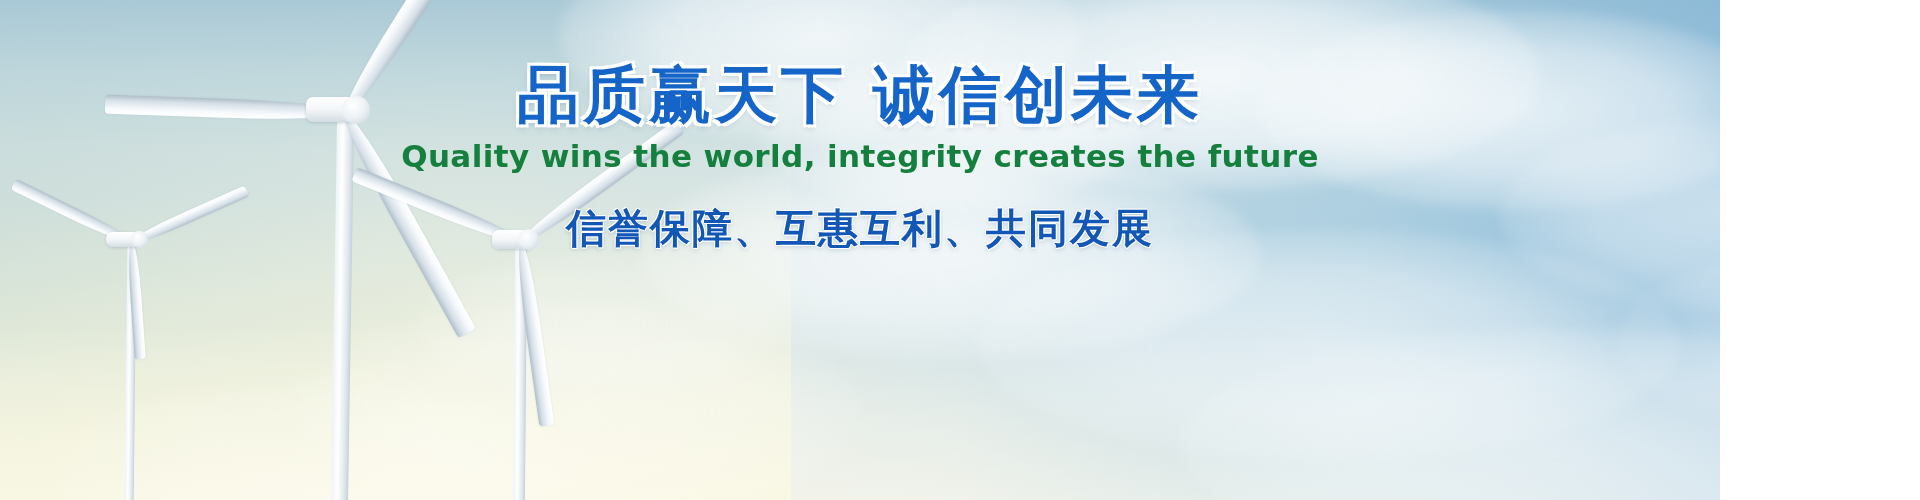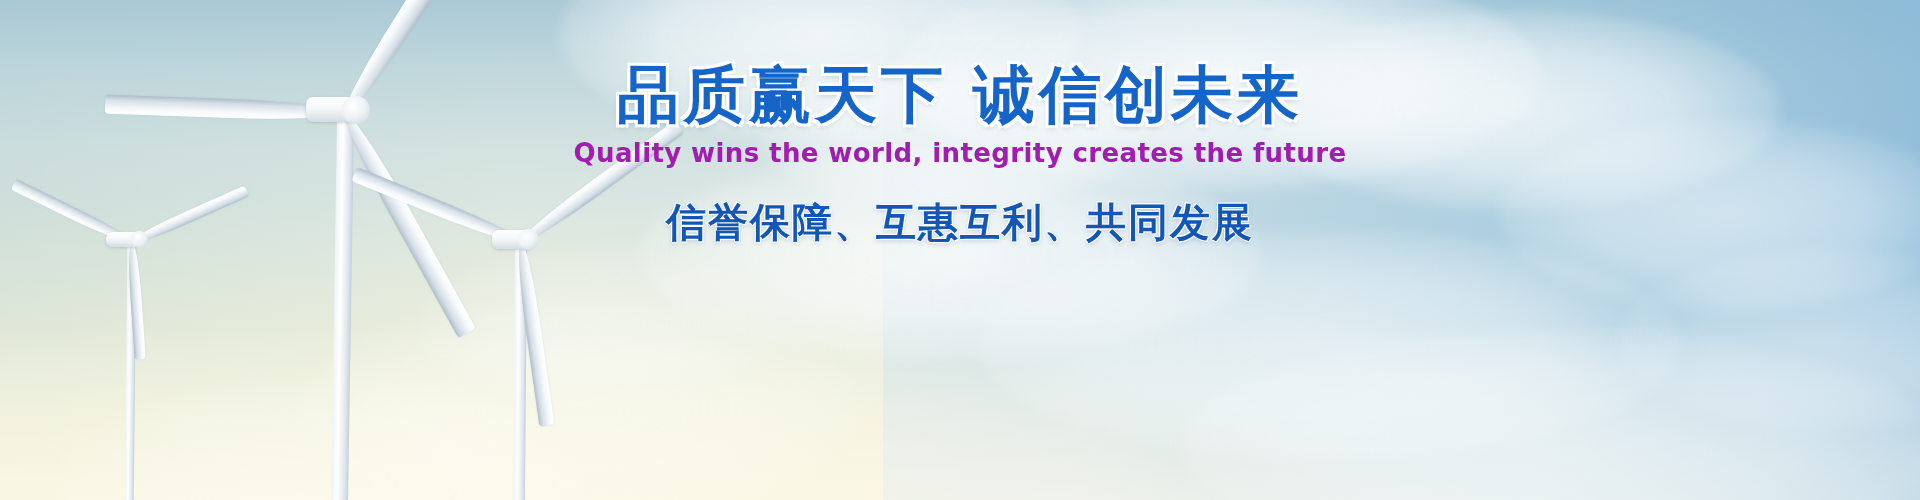--- a/index.html
+++ b/index.html
@@ -1,21 +1,21 @@
 <!DOCTYPE html>
 <html><head>
 <meta charset="utf-8">
 <title>Banner</title>
 <style>
   html,body{margin:0;padding:0;background:#ffffff;}
   body{font-family:"Liberation Sans","DejaVu Sans",sans-serif;}
 
   .banner{
     position:relative;
-    width:1920px;
+    width:1720px;
     height:500px;
     overflow:hidden;
     background:#cfe0e2;
   }
 
   
   .sky{
     position:absolute; inset:0;
     background:
       linear-gradient(to bottom,
@@ -136,23 +136,23 @@
        0 2px 0 #ffffff, 0 -2px 0 #ffffff,
        2px 2px 0 #ffffff, -2px 2px 0 #ffffff,
        2px -2px 0 #ffffff, -2px -2px 0 #ffffff,
        3px 3px 0 #ffffff, -3px 3px 0 #ffffff,
        3px -3px 0 #ffffff, -3px -3px 0 #ffffff,
        0 3px 6px rgba(30,70,120,.28);
   }
   .headline .gap{display:inline-block;width:26px;}
   .subline{
     font-family:"DejaVu Sans","Liberation Sans",sans-serif;
-    font-size:26px;
+    font-size:31px;
     font-weight:bold;
-    color:#a21caf;
+    color:#15803d;
     letter-spacing:.4px;
     margin:11px 0 0 0;
     line-height:1.1;
   }
   .slogan{
     font-family:"DejaVu Sans","Liberation Sans",sans-serif;
     font-size:40px;
     font-weight:bold;
     color:#1257b5;
     letter-spacing:2px;

